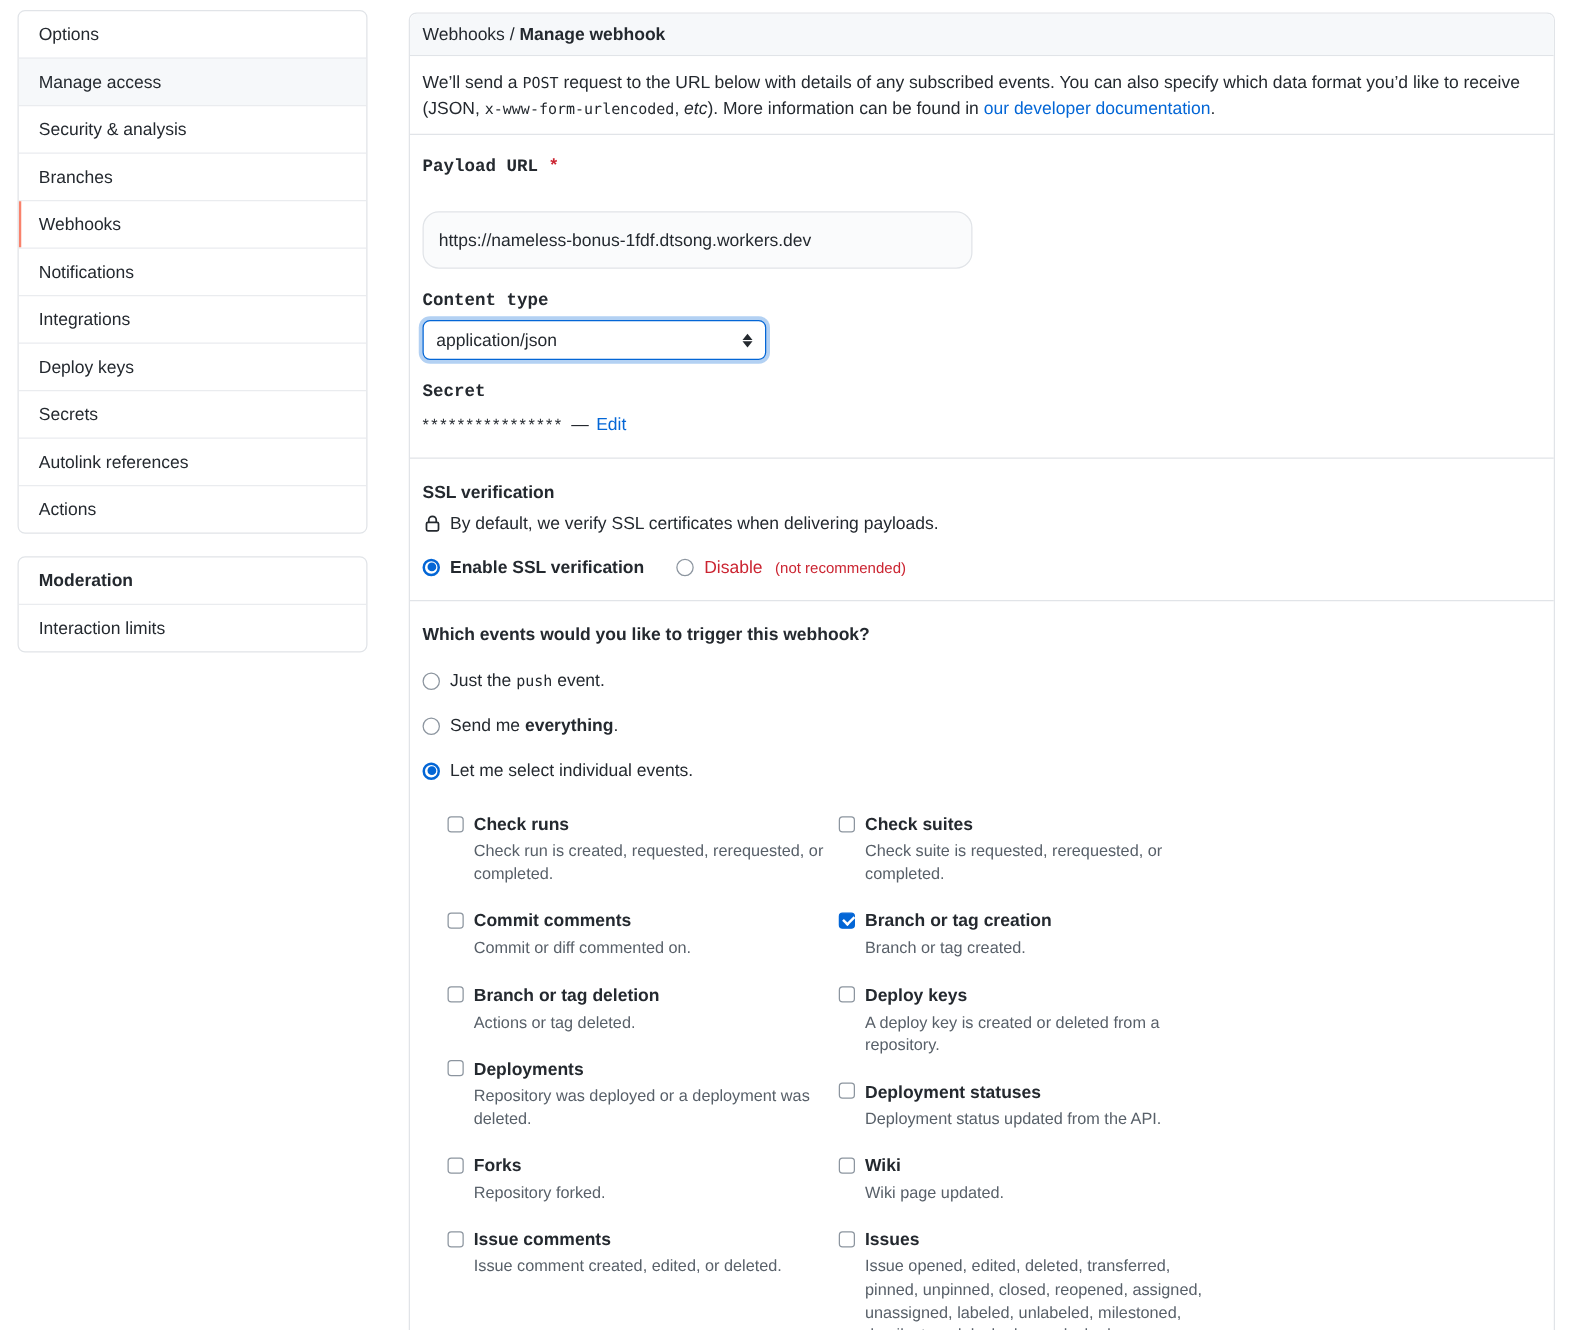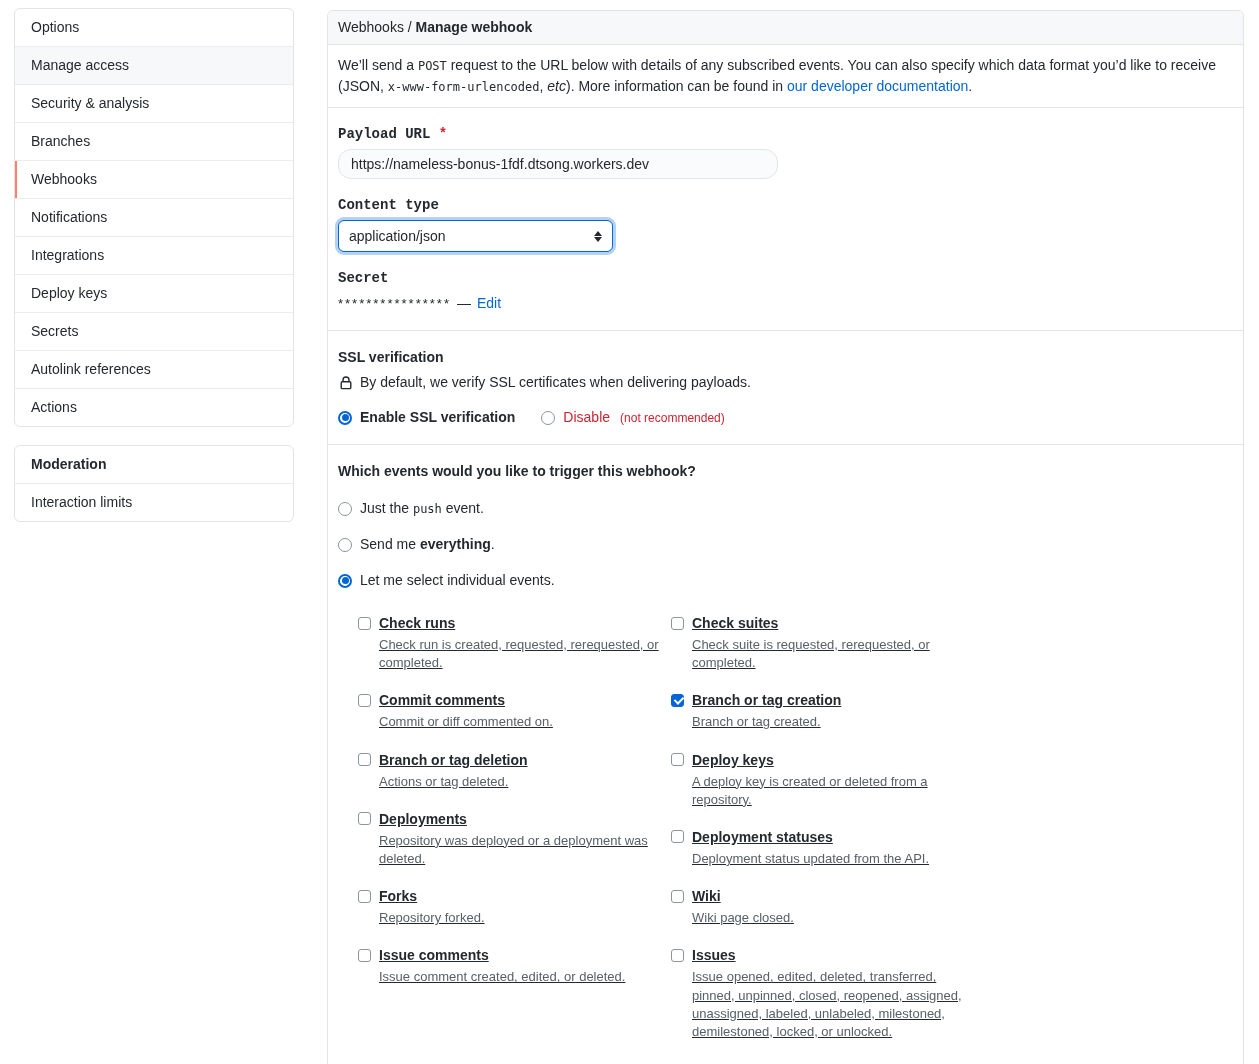--- a/index.html
+++ b/index.html
@@ -37,23 +37,23 @@
 
   .code {
     font-family:"DejaVu Sans Mono","Liberation Mono",monospace;
     font-size:12px;
   }
   a.link { color:#0366d6; text-decoration:none; cursor:pointer; }
 
   .field-label { font-weight:700; margin-bottom:4px;font-family:Liberation Mono, monospace; }
   .required { color:#cb2431; }
   .text-input {
-    width:440px; height:30px; padding:5px 12px;
+    width:440px; height:46px; padding:5px 12px;
     font-family:inherit; font-size:14px; color:#24292f;
-    background:#fafbfc; border:1px solid #e1e4e8; border-radius:13px; outline:none;
+    background:#fafbfc; border:1px solid #e1e4e8; border-radius:13px; outline:none;margin-top:20px;
   }
   .group { margin-top:16px; }
 
   .select-control {
     width:275px; height:32px; padding:0 10px;
     display:flex; align-items:center; justify-content:space-between;
     background:#fff; border:1px solid #0366d6; border-radius:6px;
     box-shadow:0 0 0 3px rgba(3,102,214,0.3); cursor:pointer;
   }
   .updown { display:flex; flex-direction:column; gap:1px; }
@@ -81,21 +81,21 @@
     content:""; position:absolute; left:1.5px; top:1.5px; right:1.5px; bottom:1.5px;
     background:#0366d6; border-radius:50%;
   }
 
   .events-q { margin-bottom:16px; }
   .radio-row { display:flex; align-items:center; gap:8px; margin-bottom:15px; cursor:pointer; }
 
   .evt-cols { display:flex; margin-left:20px; margin-top:22px; }
   .evt-col-left { width:313px; }
   .evt-col-right { width:292px; }
-  .evt { margin-bottom:18px;text-decoration:underline; }
+  .evt { margin-bottom:18px; }
   .evt-head { display:flex; align-items:flex-start; gap:8px; cursor:pointer; }
   .evt-title { font-weight:700; }
   .evt-desc { margin-left:21px; margin-top:2px; color:#586069; font-size:13px; line-height:1.4; }
 
   .checkbox {
     width:13px; height:13px; margin-top:3.5px; border:1px solid #8c959f; border-radius:3px;
     background:#fff; flex-shrink:0; position:relative;
   }
   .checkbox.checked { background:#0366d6; border-color:#0366d6; }
   .checkbox.checked::after {
@@ -309,21 +309,21 @@
                 <span class="checkbox"></span>
                 <span class="evt-title">Deployment statuses</span>
               </label>
               <div class="evt-desc">Deployment status updated from the API.</div>
             </div>
             <div class="evt">
               <label class="evt-head">
                 <span class="checkbox"></span>
                 <span class="evt-title">Wiki</span>
               </label>
-              <div class="evt-desc">Wiki page closed.</div>
+              <div class="evt-desc">Wiki page updated.</div>
             </div>
             <div class="evt">
               <label class="evt-head">
                 <span class="checkbox"></span>
                 <span class="evt-title">Issues</span>
               </label>
               <div class="evt-desc">Issue opened, edited, deleted, transferred, pinned, unpinned, closed, reopened, assigned, unassigned, labeled, unlabeled, milestoned, demilestoned, locked, or unlocked.</div>
             </div>
           </div>
       </div>

